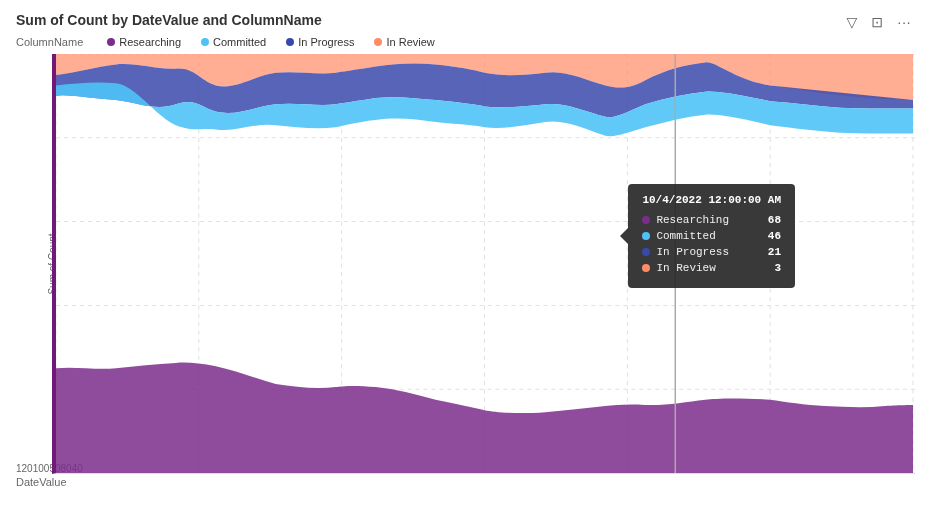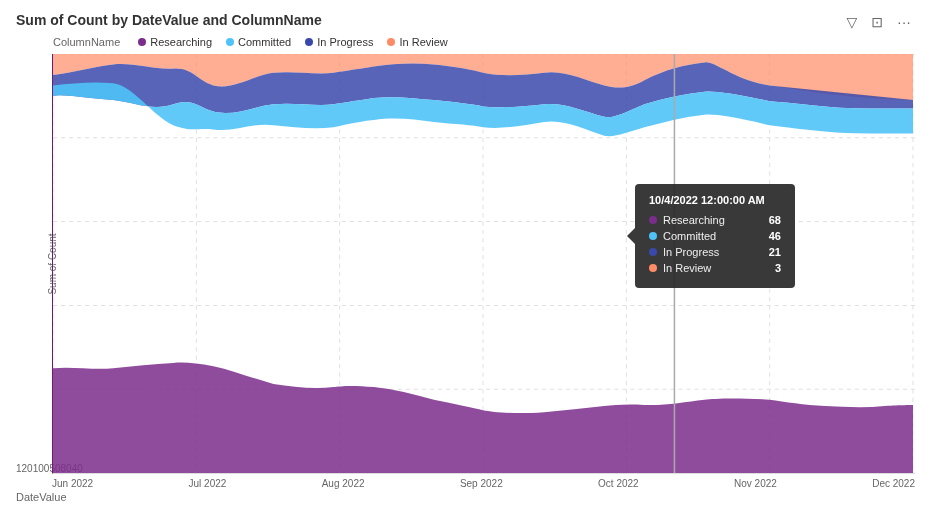--- a/index.html
+++ b/index.html
@@ -35,25 +35,24 @@
     }
     .chart-action-icon {
       font-size: 14px;
       color: #666;
       cursor: pointer;
       padding: 2px 4px;
     }
     .legend {
       display: flex;
       align-items: center;
-      gap: 14px;
+      gap: 20px;
       margin-bottom: 6px;
       font-size: 11px;
       color: #333;
-      margin-left: 37px;
     }
     .legend-label {
       font-size: 11px;
       color: #666;
       margin-right: 4px;
     }
     .legend-item {
       display: flex;
       align-items: center;
       gap: 4px;
@@ -84,22 +83,23 @@
       left: 6px;
       top: 50%;
       transform: translateY(-50%) rotate(-90deg);
       font-size: 10px;
       color: #666;
       white-space: nowrap;
     }
     .chart-plot {
       flex: 1;
       position: relative;
-      border-left: 1px solid #701a75;
+      border-left: 4px solid #701a75;
       border-bottom: 1px solid #ddd;
+      font-family: Liberation Mono, monospace;
     }
     .chart-svg {
       width: 100%;
       height: 100%;
     }
     .x-axis {
       display: flex;
       justify-content: space-between;
       padding-left: 36px;
       margin-top: 4px;
@@ -312,23 +312,14 @@
         </div>
         <div class="tooltip-row">
           <div class="tooltip-dot" style="background:#FF8C66"></div>
           <span class="tooltip-name">In Review</span>
           <span class="tooltip-value">3</span>
         </div>
       </div>
     </div>
   </div>
 
-  <div class="x-axis">
-    <span>Jun 2022</span>
-    <span>Jul 2022</span>
-    <span>Aug 2022</span>
-    <span>Sep 2022</span>
-    <span>Oct 2022</span>
-    <span>Nov 2022</span>
-    <span>Dec 2022</span>
-  </div>
   <div class="x-axis-title">DateValue</div>
 </div>
 
 </body></html>

